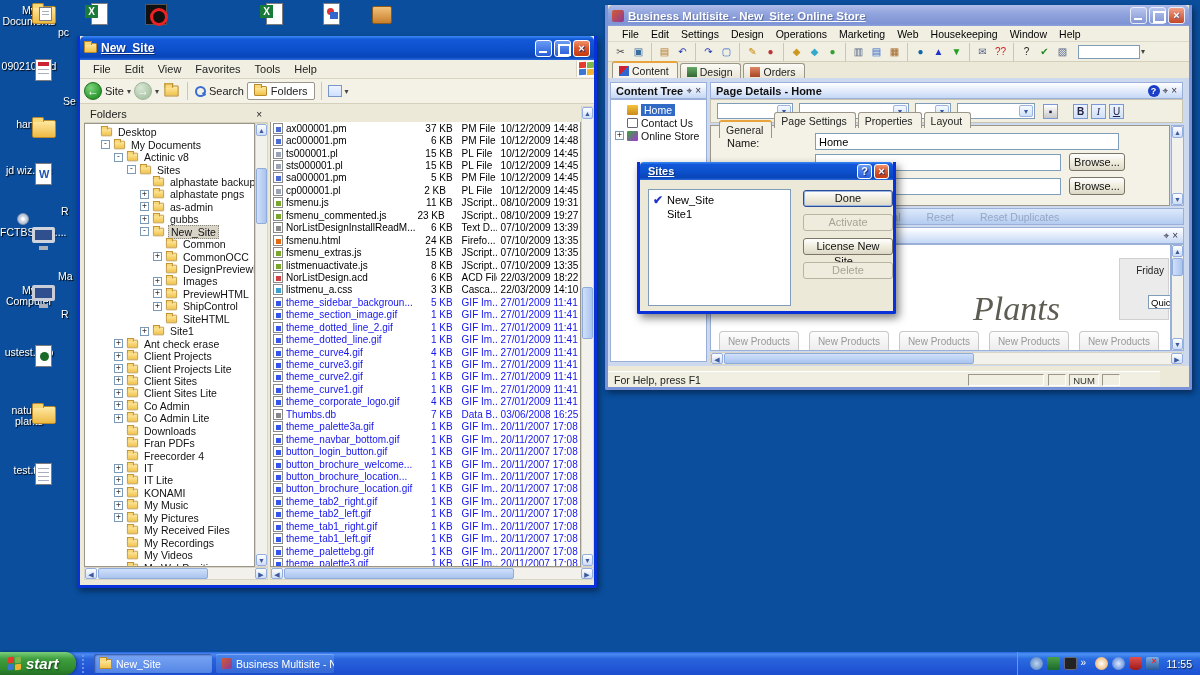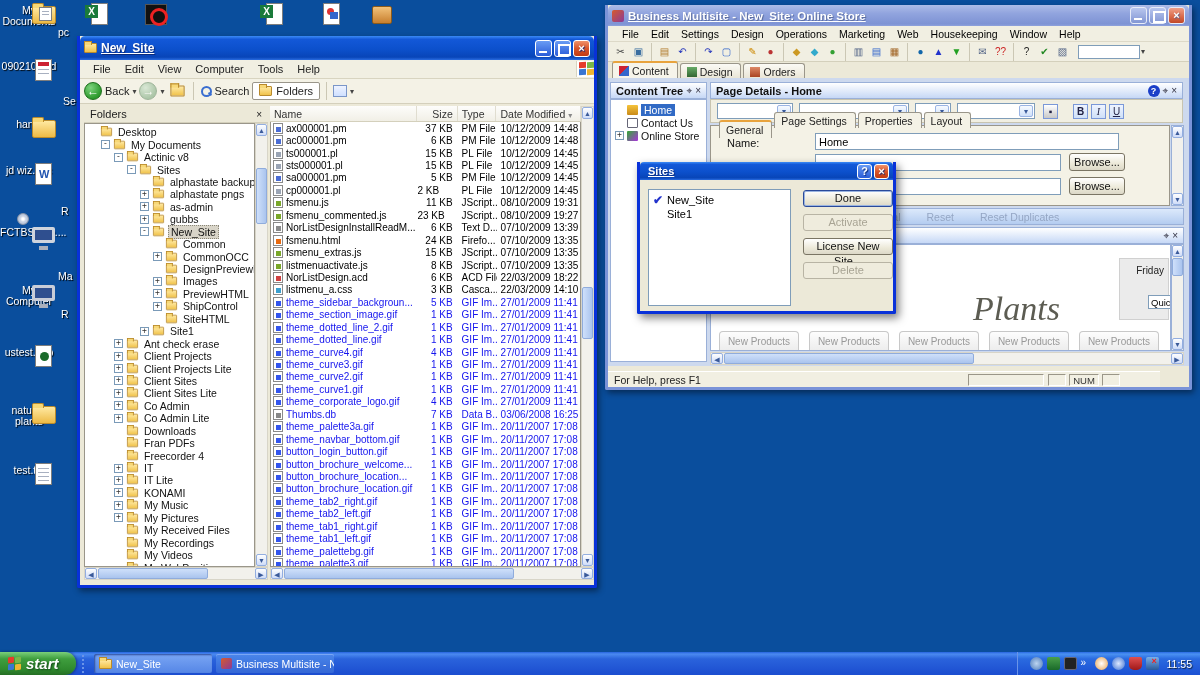--- a/index.html
+++ b/index.html
@@ -192,33 +192,33 @@
       <span class="folder-ic"></span>
       <span class="t-text">New_Site</span>
       <span class="tbtn min"></span>
       <span class="tbtn max"></span>
       <span class="tbtn close">×</span>
     </div>
     <div class="menubar" id="exp-menu">
         <span class="mi">File</span>
         <span class="mi">Edit</span>
         <span class="mi">View</span>
-        <span class="mi">Computer</span>
+        <span class="mi">Favorites</span>
         <span class="mi">Tools</span>
         <span class="mi">Help</span>
         <span class="winflag">
           <i style="left:2px;top:1px;background:#e53b2c"></i>
           <i style="left:10px;top:1px;background:#7ab648"></i>
           <i style="left:2px;top:8px;background:#3a76d2"></i>
           <i style="left:10px;top:8px;background:#f0b431"></i>
         </span>
       </div>
     <div class="exp-toolbar">
       <span class="circ back">←</span>
-      <span class="tb-lbl">Back</span>
+      <span class="tb-lbl">Site</span>
       <span class="drop">▾</span>
       <span class="circ fwd">→</span>
       <span class="drop">▾</span>
       <span class="folder-ic" style="transform:scale(1.1);margin:0 3px"></span>
       <span class="tb-sep"></span>
       <span class="mag"></span>
       <span class="tb-lbl">Search</span>
       <span class="folders-btn">
           <span class="folder-ic"></span>
           <span>Folders</span>
@@ -418,26 +418,20 @@
       <span class="sb-arrow" style="left:0;top:0;width:11px;height:12px">▲</span>
       <span class="sb-thumb" style="left:0;top:44px;width:11px;height:56px"></span>
       <span class="sb-arrow" style="left:0;bottom:0;width:11px;height:12px">▼</span>
     </div>
     <div class="hsb" style="left:4px;top:531px;width:184px;height:13px">
       <span class="sb-arrow" style="left:0;top:0;width:12px;height:11px">◀</span>
       <span class="sb-thumb" style="left:13px;top:0;width:110px;height:11px"></span>
       <span class="sb-arrow" style="right:0;top:0;width:12px;height:11px">▶</span>
     </div>
 
-    <div class="files-hdr" style="left:190px;top:70px;width:311px0;width:311px" id="file-cols">
-        <span class="col" style="width:172px;">Name</span>
-        <span class="col" style="width:46px;text-align:right;">Size</span>
-        <span class="col" style="width:44px;">Type</span>
-        <span class="col" style="width:98px;">Date Modified <span style="color:#888;font-size:8px">▾</span></span>
-      </div>
     <div class="pane" style="left:190px;top:86px;width:311px;height:445px;border-top:none" id="exp-files">
         <div class="file-row">
           <span class="fic" style="--fc:#4a6cd4"></span>
           <span class="fcol" style="width:156px">ax000001.pm</span>
           <span class="fcol" style="width:46px;text-align:right">37 KB</span>
           <span class="fcol" style="width:46px;padding-left:5px">PM File</span>
           <span class="fcol" style="width:98px;padding-left:4px">10/12/2009 14:48</span>
         </div>
         <div class="file-row">
           <span class="fic" style="--fc:#4a6cd4"></span>
@@ -463,21 +457,21 @@
         <div class="file-row">
           <span class="fic" style="--fc:#4a6cd4"></span>
           <span class="fcol" style="width:156px">sa000001.pm</span>
           <span class="fcol" style="width:46px;text-align:right">5 KB</span>
           <span class="fcol" style="width:46px;padding-left:5px">PM File</span>
           <span class="fcol" style="width:98px;padding-left:4px">10/12/2009 14:45</span>
         </div>
         <div class="file-row">
           <span class="fic" style="--fc:#9aa4b4"></span>
           <span class="fcol" style="width:156px">cp000001.pl</span>
-          <span class="fcol" style="width:46px;text-align:left">2 KB</span>
+          <span class="fcol" style="width:46px;text-align:center">2 KB</span>
           <span class="fcol" style="width:46px;padding-left:5px">PL File</span>
           <span class="fcol" style="width:98px;padding-left:4px">10/12/2009 14:45</span>
         </div>
         <div class="file-row">
           <span class="fic" style="--fc:#7aa82a"></span>
           <span class="fcol" style="width:156px">fsmenu.js</span>
           <span class="fcol" style="width:46px;text-align:right">11 KB</span>
           <span class="fcol" style="width:46px;padding-left:5px">JScript...</span>
           <span class="fcol" style="width:98px;padding-left:4px">08/10/2009 19:31</span>
         </div>

